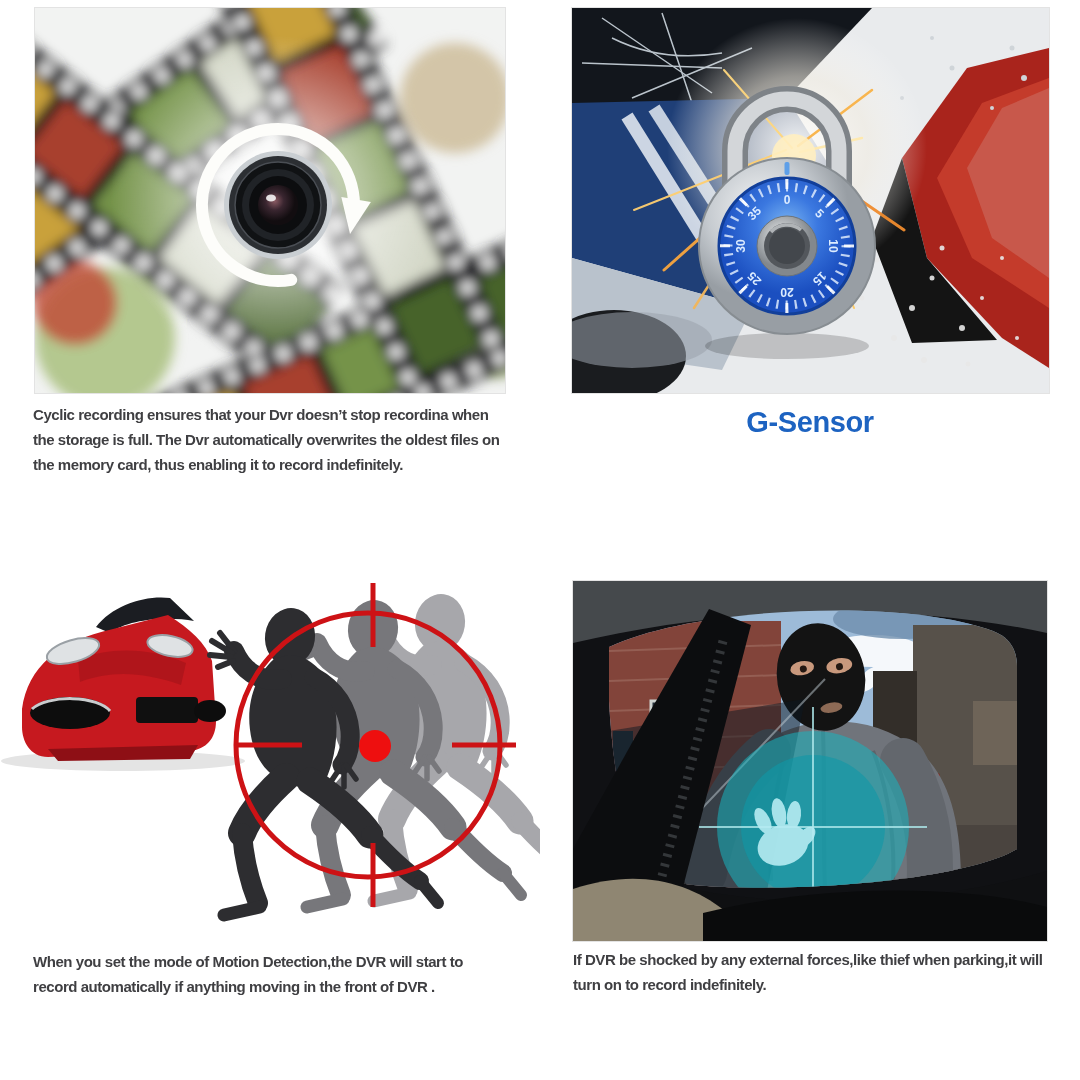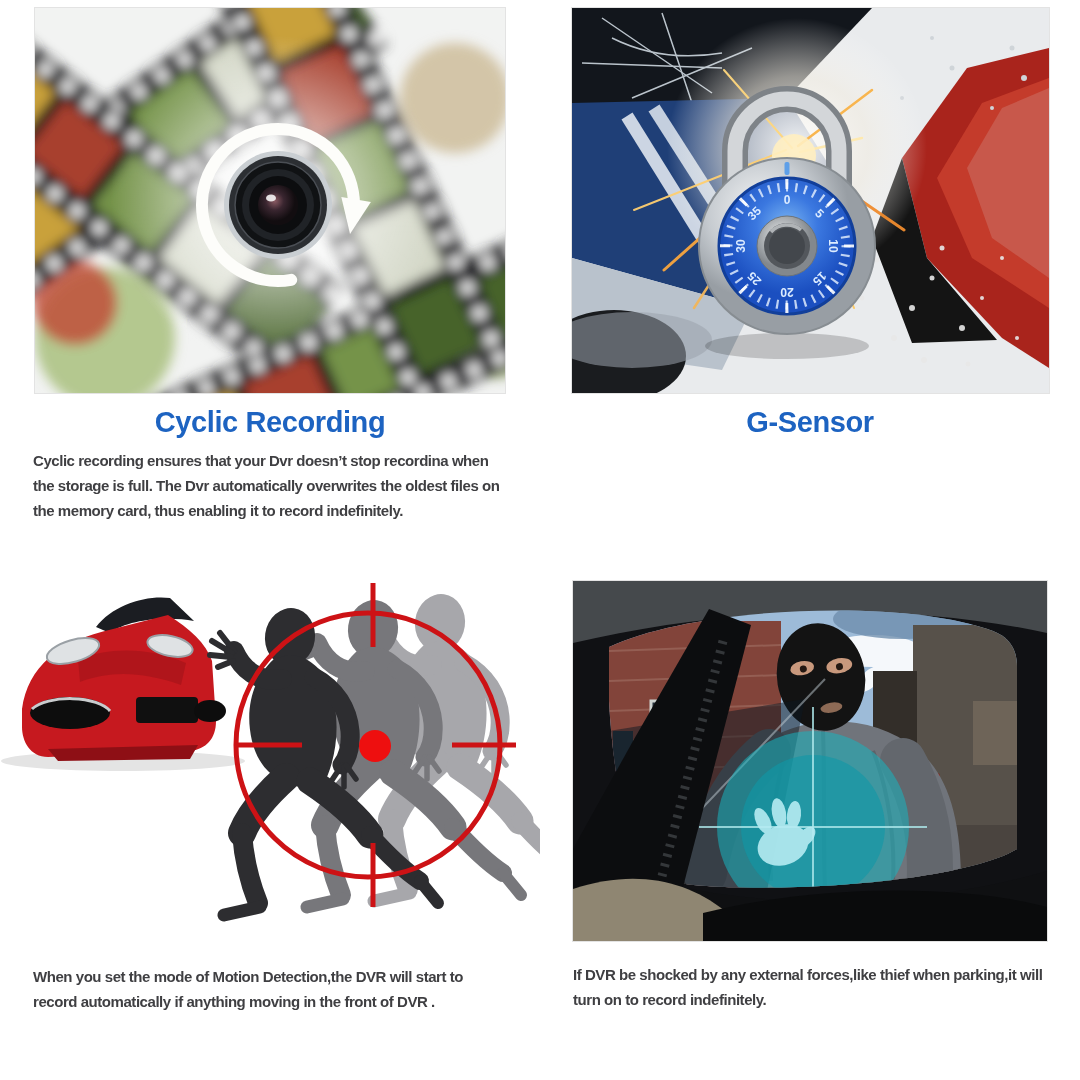--- a/index.html
+++ b/index.html
@@ -6,21 +6,21 @@
   body{width:1080px;height:1080px;overflow:hidden;font-family:"Liberation Sans",sans-serif;}
   .grid{display:grid;grid-template-columns:540px 540px;grid-template-rows:575px 505px;width:1080px;height:1080px;}
   .quad{display:flex;flex-direction:column;align-items:center;}
   .photo{display:block;}
   .photo.framed{outline:1px solid #e3e3e3;}
   h2.title{margin:13px 0 0;font-size:29px;line-height:33px;font-weight:bold;color:#1d63c1;letter-spacing:-.4px;}
   p.body{margin:9px 0 0;width:474px;font-size:15px;line-height:25px;font-weight:bold;color:#3f3f42;letter-spacing:-.45px;text-align:left;}
   .r1 .photo{margin-top:8px;}
   .r2 .photo{margin-top:6px;}
   .r2 h2.title{margin-top:5px;}
-  .r2 p.body{margin-top:21px;}
+  .r2 p.body{margin-top:6px;}
   svg text{font-family:"Liberation Sans",sans-serif;}
 </style>
 </head>
 <body>
 
 <div class="grid">
 
   <section class="quad r1">
     <svg class="photo framed" width="470" height="385" viewBox="0 0 470 385" role="img" aria-label="film-strip-collage-with-camera-lens-and-loop-arrow">
       <defs>
@@ -73,21 +73,20 @@
         <circle r="36" fill="#202327"></circle>
         <circle r="29" fill="#0c0d0f"></circle>
         <circle r="20" fill="url(#lensG)"></circle>
         <ellipse cx="-7" cy="-7" rx="5" ry="3.6" fill="#ffffff" opacity=".85"></ellipse>
       </g>
       <g transform="translate(243,197)">
         <circle r="76" fill="none" stroke="#fdfdfa" stroke-width="12" stroke-linecap="round" stroke-dasharray="384 93.4" transform="rotate(80)"></circle>
         <polygon points="-15,-19 15,-19 0,16" fill="#fdfdfa" transform="translate(74.8,13.2) rotate(10)"></polygon>
       </g>
     </svg>
-    <h2 class="title">Cyclic Recording</h2>
     <p class="body">Cyclic recording ensures that your Dvr doesn’t stop recordina when the storage is full. The Dvr automatically overwrites the oldest files on the memory card, thus enabling it to record indefinitely.</p>
   </section>
 
   <section class="quad r1">
     <svg class="photo framed" width="477" height="385" viewBox="0 0 477 385" role="img" aria-label="car-crash-with-combination-padlock">
       <defs>
         <radialGradient id="burst">
           <stop offset="0%" stop-color="#ffffff" stop-opacity=".95"></stop>
           <stop offset="55%" stop-color="#f2ede2" stop-opacity=".6"></stop>
           <stop offset="100%" stop-color="#ffffff" stop-opacity="0"></stop>

